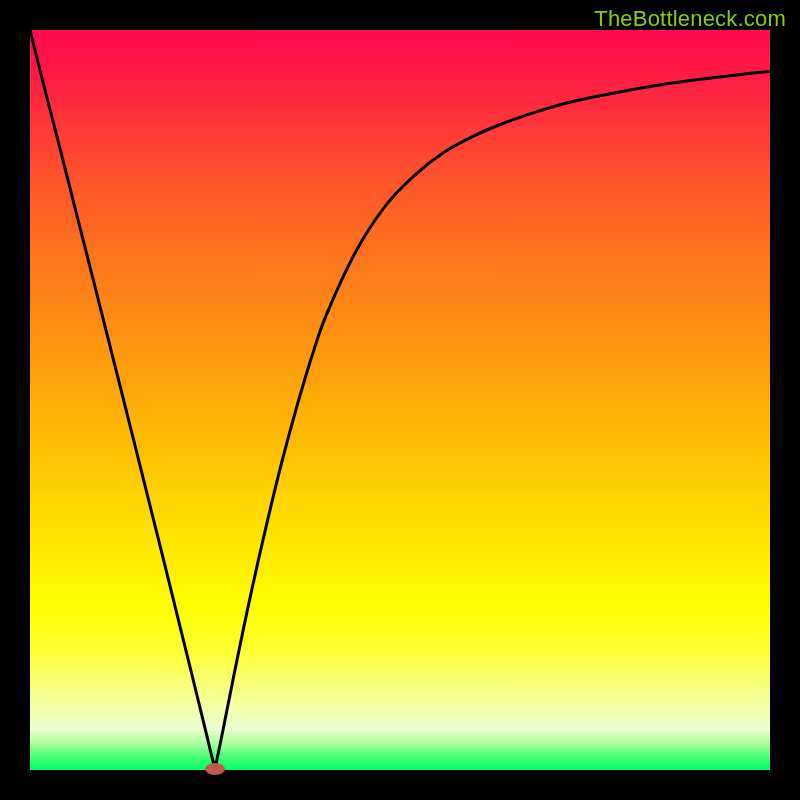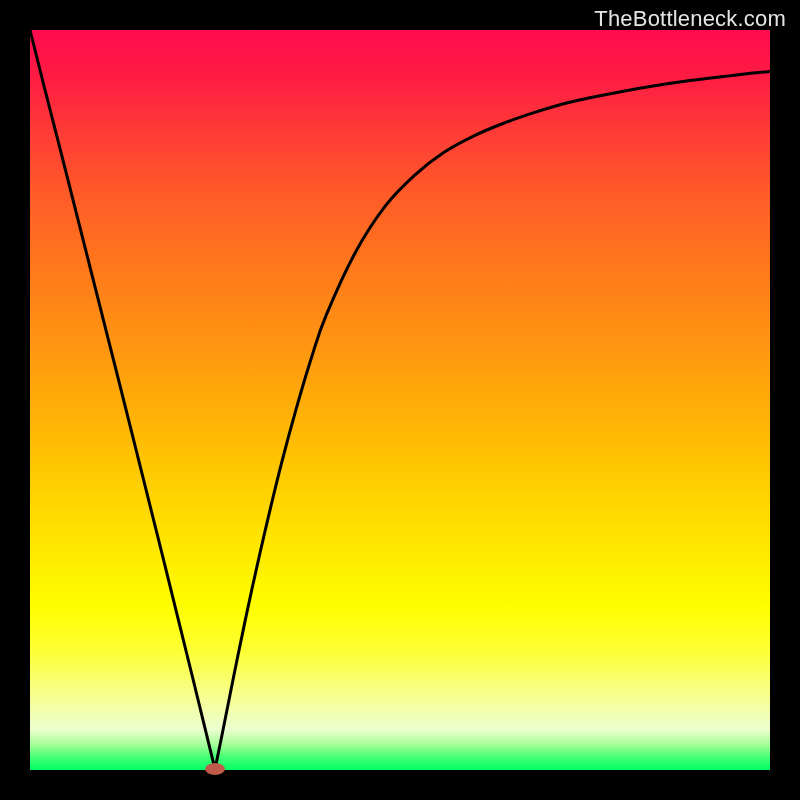--- a/index.html
+++ b/index.html
@@ -36,21 +36,21 @@
       #52ff78 98%,
       #00ff66 100%
     );
   }
   .watermark {
     position: absolute;
     top: 6px;
     right: 14px;
     font-size: 22px;
     font-weight: 500;
-    color: #e5e5e5;
+    color: #84cc16;
     letter-spacing: 0.2px;
   }
   svg.curve {
     position: absolute;
     left: 30px;
     top: 30px;
     width: 740px;
     height: 740px;
     overflow: visible;
   }

